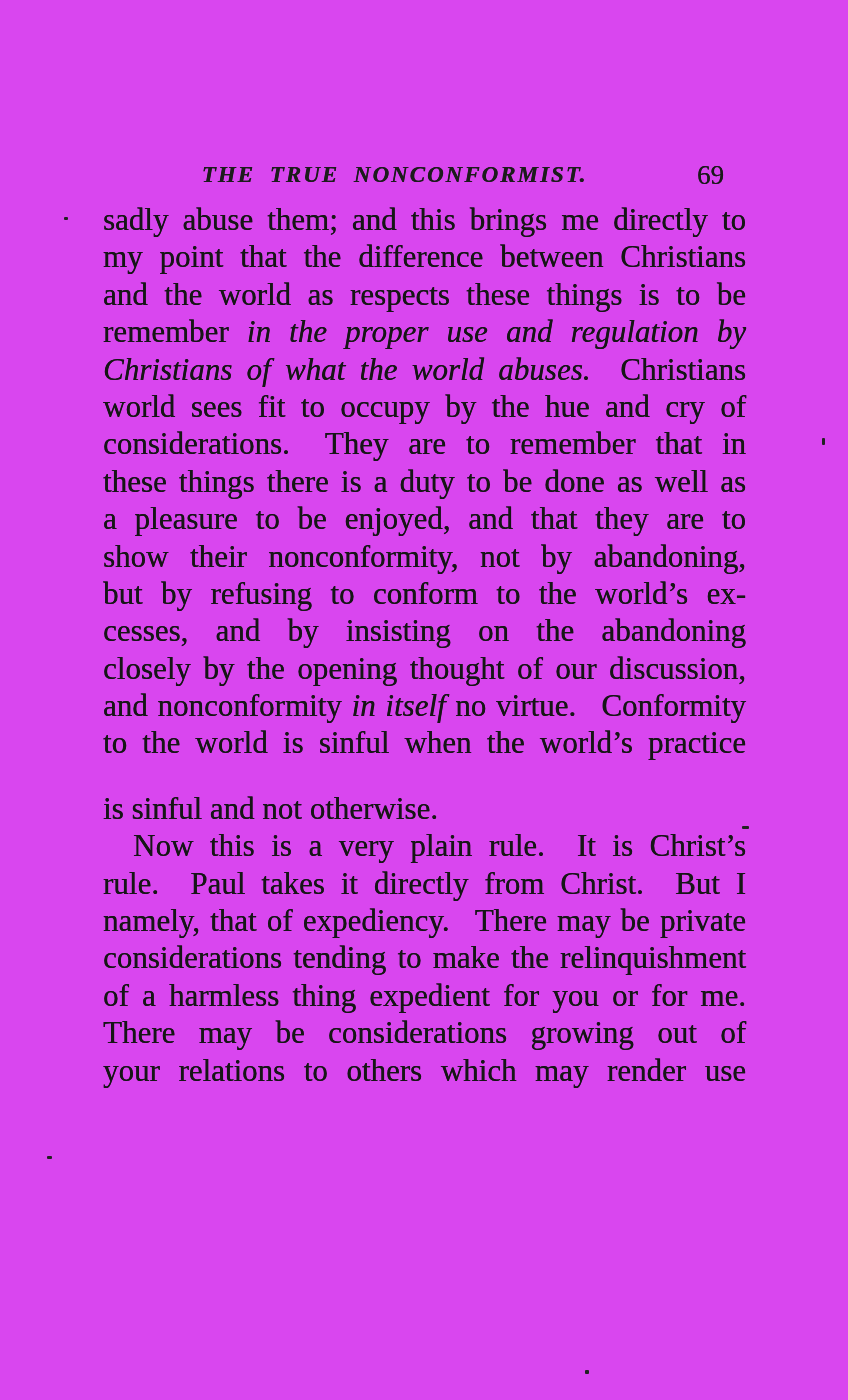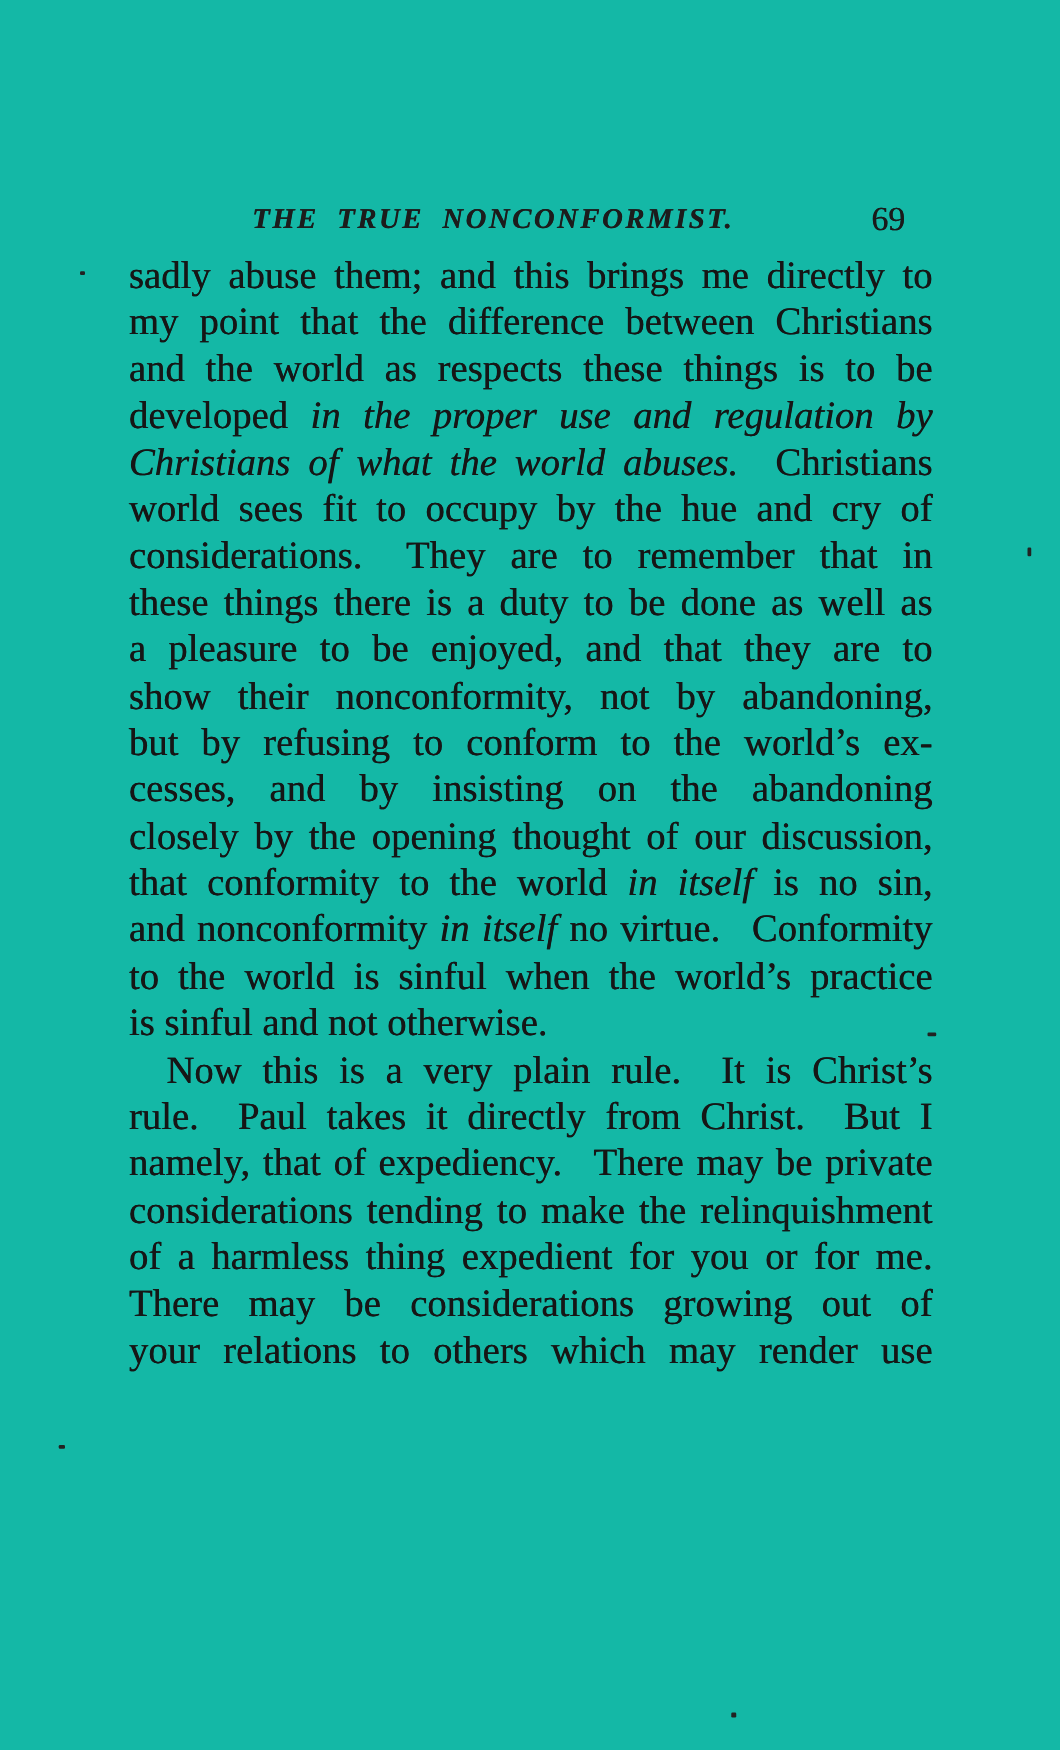--- a/index.html
+++ b/index.html
@@ -11,21 +11,21 @@
     width: 848px;
     height: 1400px;
     position: relative;
     overflow: hidden;
     font-family: "Liberation Serif", "DejaVu Serif", serif;
     color: #151515;
   }
   .page {
     position: absolute;
     inset: 0;
-    background: #14b8a6;
+    background: #d946ef;
   }
   
   .running-header {
     position: absolute;
     top: 160px;
     left: 103px;
     width: 643px;
     height: 34px;
   }
   .header-title {
@@ -65,20 +65,21 @@
   }
   .line {
     text-align: justify;
     text-align-last: justify;
     white-space: nowrap;
     height: 37.4px;
   }
   .line.parend {
     text-align-last: left;
     white-space: normal;
+    margin-top: 28px;
   }
   .line.indent {
     text-indent: 30px;
   }
   .it {
     font-style: italic;
   }
   
   .speck {
     position: absolute;
@@ -98,31 +99,30 @@
 
   <div class="running-header">
     <span class="header-title">THE TRUE NONCONFORMIST.</span>
     <span class="page-number">69</span>
   </div>
 
   <div class="body-text">
       <div class="line"><span>sadly abuse them; and this brings me directly to</span></div>
       <div class="line"><span>my point that the difference between Christians</span></div>
       <div class="line"><span>and the world as respects these things is to be</span></div>
-      <div class="line"><span>developed </span><span class="it">in the proper use and regulation by</span></div>
+      <div class="line"><span>remember </span><span class="it">in the proper use and regulation by</span></div>
       <div class="line"><span class="it">Christians of what the world abuses.</span><span>  Christians</span></div>
       <div class="line"><span>world sees fit to occupy by the hue and cry of</span></div>
       <div class="line"><span>considerations.  They are to remember that in</span></div>
       <div class="line"><span>these things there is a duty to be done as well as</span></div>
       <div class="line"><span>a pleasure to be enjoyed, and that they are to</span></div>
       <div class="line"><span>show their nonconformity, not by abandoning,</span></div>
       <div class="line"><span>but by refusing to conform to the world’s ex-</span></div>
       <div class="line"><span>cesses, and by insisting on the abandoning</span></div>
       <div class="line"><span>closely by the opening thought of our discussion,</span></div>
-      <div class="line"><span>that conformity to the world </span><span class="it">in itself</span><span> is no sin,</span></div>
       <div class="line"><span>and nonconformity </span><span class="it">in itself</span><span> no virtue.  Conformity</span></div>
       <div class="line"><span>to the world is sinful when the world’s practice</span></div>
       <div class="line parend"><span>is sinful and not otherwise.</span></div>
       <div class="line indent"><span>Now this is a very plain rule.  It is Christ’s</span></div>
       <div class="line"><span>rule.  Paul takes it directly from Christ.  But I</span></div>
       <div class="line"><span>namely, that of expediency.  There may be private</span></div>
       <div class="line"><span>considerations tending to make the relinquishment</span></div>
       <div class="line"><span>of a harmless thing expedient for you or for me.</span></div>
       <div class="line"><span>There may be considerations growing out of</span></div>
       <div class="line"><span>your relations to others which may render use</span></div>

